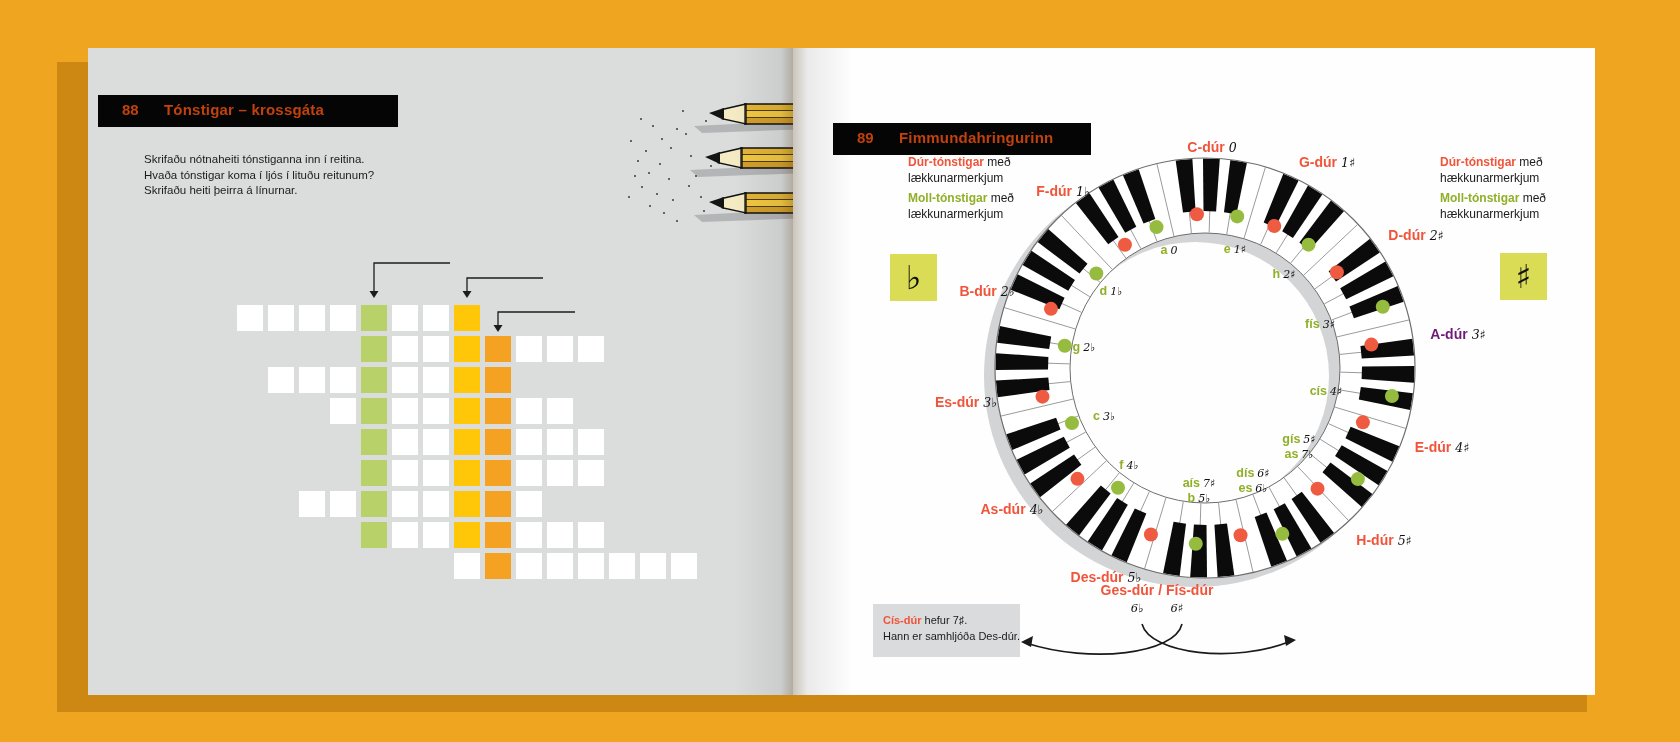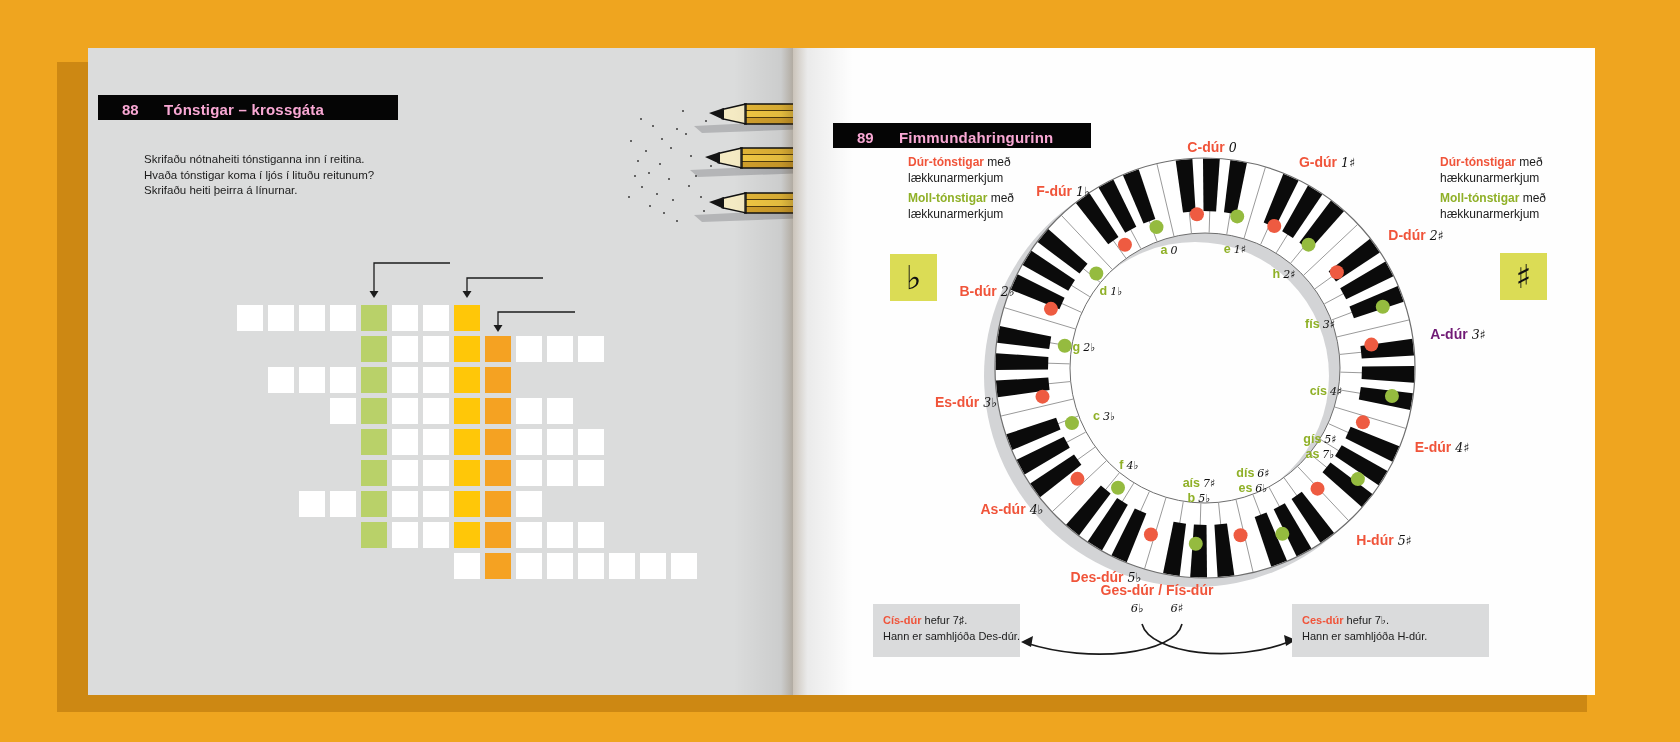--- a/index.html
+++ b/index.html
@@ -3,21 +3,21 @@
 <meta charset="utf-8">
 <style>
   html,body{margin:0;padding:0;background:#EFA51F;font-family:"Liberation Sans",sans-serif;}
   #stage{position:relative;width:1680px;height:742px;overflow:hidden;background:#EFA51F;}
   .abs{position:absolute;}
   #book-shadow{left:57px;top:62px;width:1530px;height:650px;background:#CD8813;}
   #page-left{left:88px;top:48px;width:705px;height:647px;background:#DBDCDC;}
   #page-right{left:793px;top:48px;width:802px;height:647px;background:#FEFEFE;}
   #gutter{left:733px;top:48px;width:120px;height:647px;
     background:linear-gradient(90deg,rgba(0,0,0,0) 0%,rgba(0,0,0,0.07) 40%,rgba(70,45,10,0.28) 50%,rgba(0,0,0,0.08) 62%,rgba(0,0,0,0) 100%);}
-  .header-bar{height:25px;background:#050505;color:#f9a8d4;}
+  .header-bar{height:32px;background:#050505;color:#c2410c;}
   .header-bar .num{position:absolute;left:24px;top:6px;font-size:15px;font-weight:bold;}
   .header-bar .ttl{position:absolute;left:66px;top:6px;font-size:15px;font-weight:bold;letter-spacing:.2px;}
   .intro-line{font-size:11.5px;color:#1b1b1b;line-height:15.5px;white-space:nowrap;margin-left:24px;}
   .cell{position:absolute;width:26px;height:26px;background:#fff;}
   .maj-label{position:absolute;transform:translate(-50%,-50%);white-space:nowrap;font-weight:bold;font-size:14px;}
   .maj-label .sig,.min-label .sig,.sig-ser{font-family:"DejaVu Serif",serif;font-style:italic;font-weight:normal;color:#111;}
   .maj-label .sig{font-size:12.5px;margin-left:4px;}
   .min-label{position:absolute;transform:translate(-50%,-50%);white-space:nowrap;font-weight:bold;font-size:12.5px;line-height:14px;text-align:center;}
   .min-label .sig{font-size:11px;margin-left:3px;}
   .legend{font-size:12px;line-height:15.5px;color:#1b1b1b;white-space:nowrap;}
@@ -366,21 +366,21 @@
       </div>
       <div class="min-label" style="left: 1284px; top: 274px;">
         <div><span style="color: rgb(143, 176, 39);">h</span><span class="sig">2♯</span></div>
       </div>
       <div class="min-label" style="left: 1320px; top: 324px;">
         <div><span style="color: rgb(143, 176, 39);">fís</span><span class="sig">3♯</span></div>
       </div>
       <div class="min-label" style="left: 1326px; top: 391px;">
         <div><span style="color: rgb(143, 176, 39);">cís</span><span class="sig">4♯</span></div>
       </div>
-      <div class="min-label" style="left: 1299px; top: 447px; margin-left: 21px;">
+      <div class="min-label" style="left: 1299px; top: 447px;">
         <div><span style="color: rgb(143, 176, 39);">gís</span><span class="sig">5♯</span></div>
         <div><span style="color: rgb(143, 176, 39);">as</span><span class="sig">7♭</span></div>
       </div>
       <div class="min-label" style="left: 1253px; top: 481px;">
         <div><span style="color: rgb(143, 176, 39);">dís</span><span class="sig">6♯</span></div>
         <div><span style="color: rgb(143, 176, 39);">es</span><span class="sig">6♭</span></div>
       </div>
       <div class="min-label" style="left: 1199px; top: 491px;">
         <div><span style="color: rgb(143, 176, 39);">aís</span><span class="sig">7♯</span></div>
         <div><span style="color: rgb(143, 176, 39);">b</span><span class="sig">5♭</span></div>
@@ -403,17 +403,13 @@
     <div class="name lead-red" style="color: rgb(240, 84, 58);">Ges-dúr / Fís-dúr</div>
     <div class="sigs">
       <span>6♭</span><span>6♯</span>
     </div>
   </div>
 
   <div class="abs note-box" style="left:873px;top:604px;width:147px;height:53px;">
     <div><b class="lead-red" style="color: rgb(240, 84, 58);">Cís-dúr</b><span> hefur 7♯.</span></div>
     <div>Hann er samhljóða Des-dúr.</div>
   </div>
-  <div class="abs note-box" style="left:1292px;top:604px;width:197px;height:53px;">
-    <div><b class="lead-red" style="color: rgb(240, 84, 58);">Ces-dúr</b><span> hefur 7♭.</span></div>
-    <div>Hann er samhljóða H-dúr.</div>
-  </div>
 </div>
 
 </body></html>

